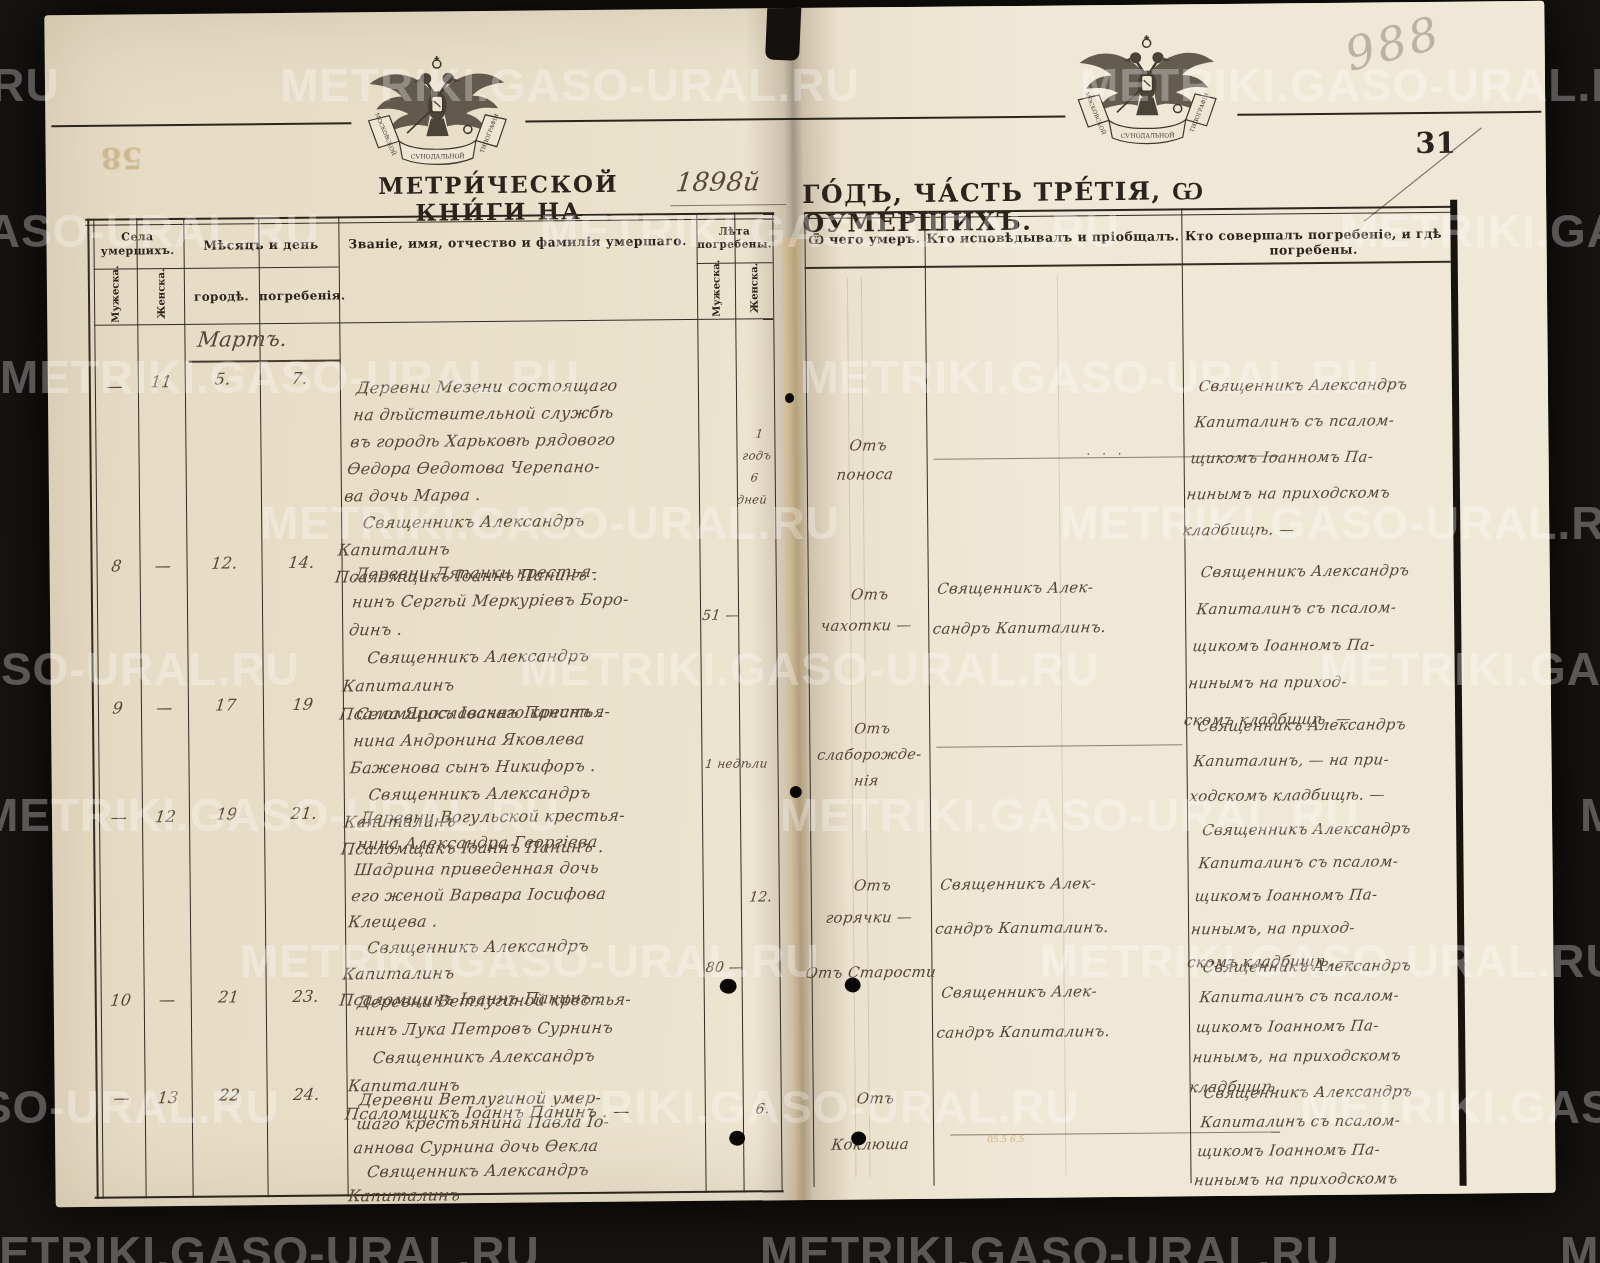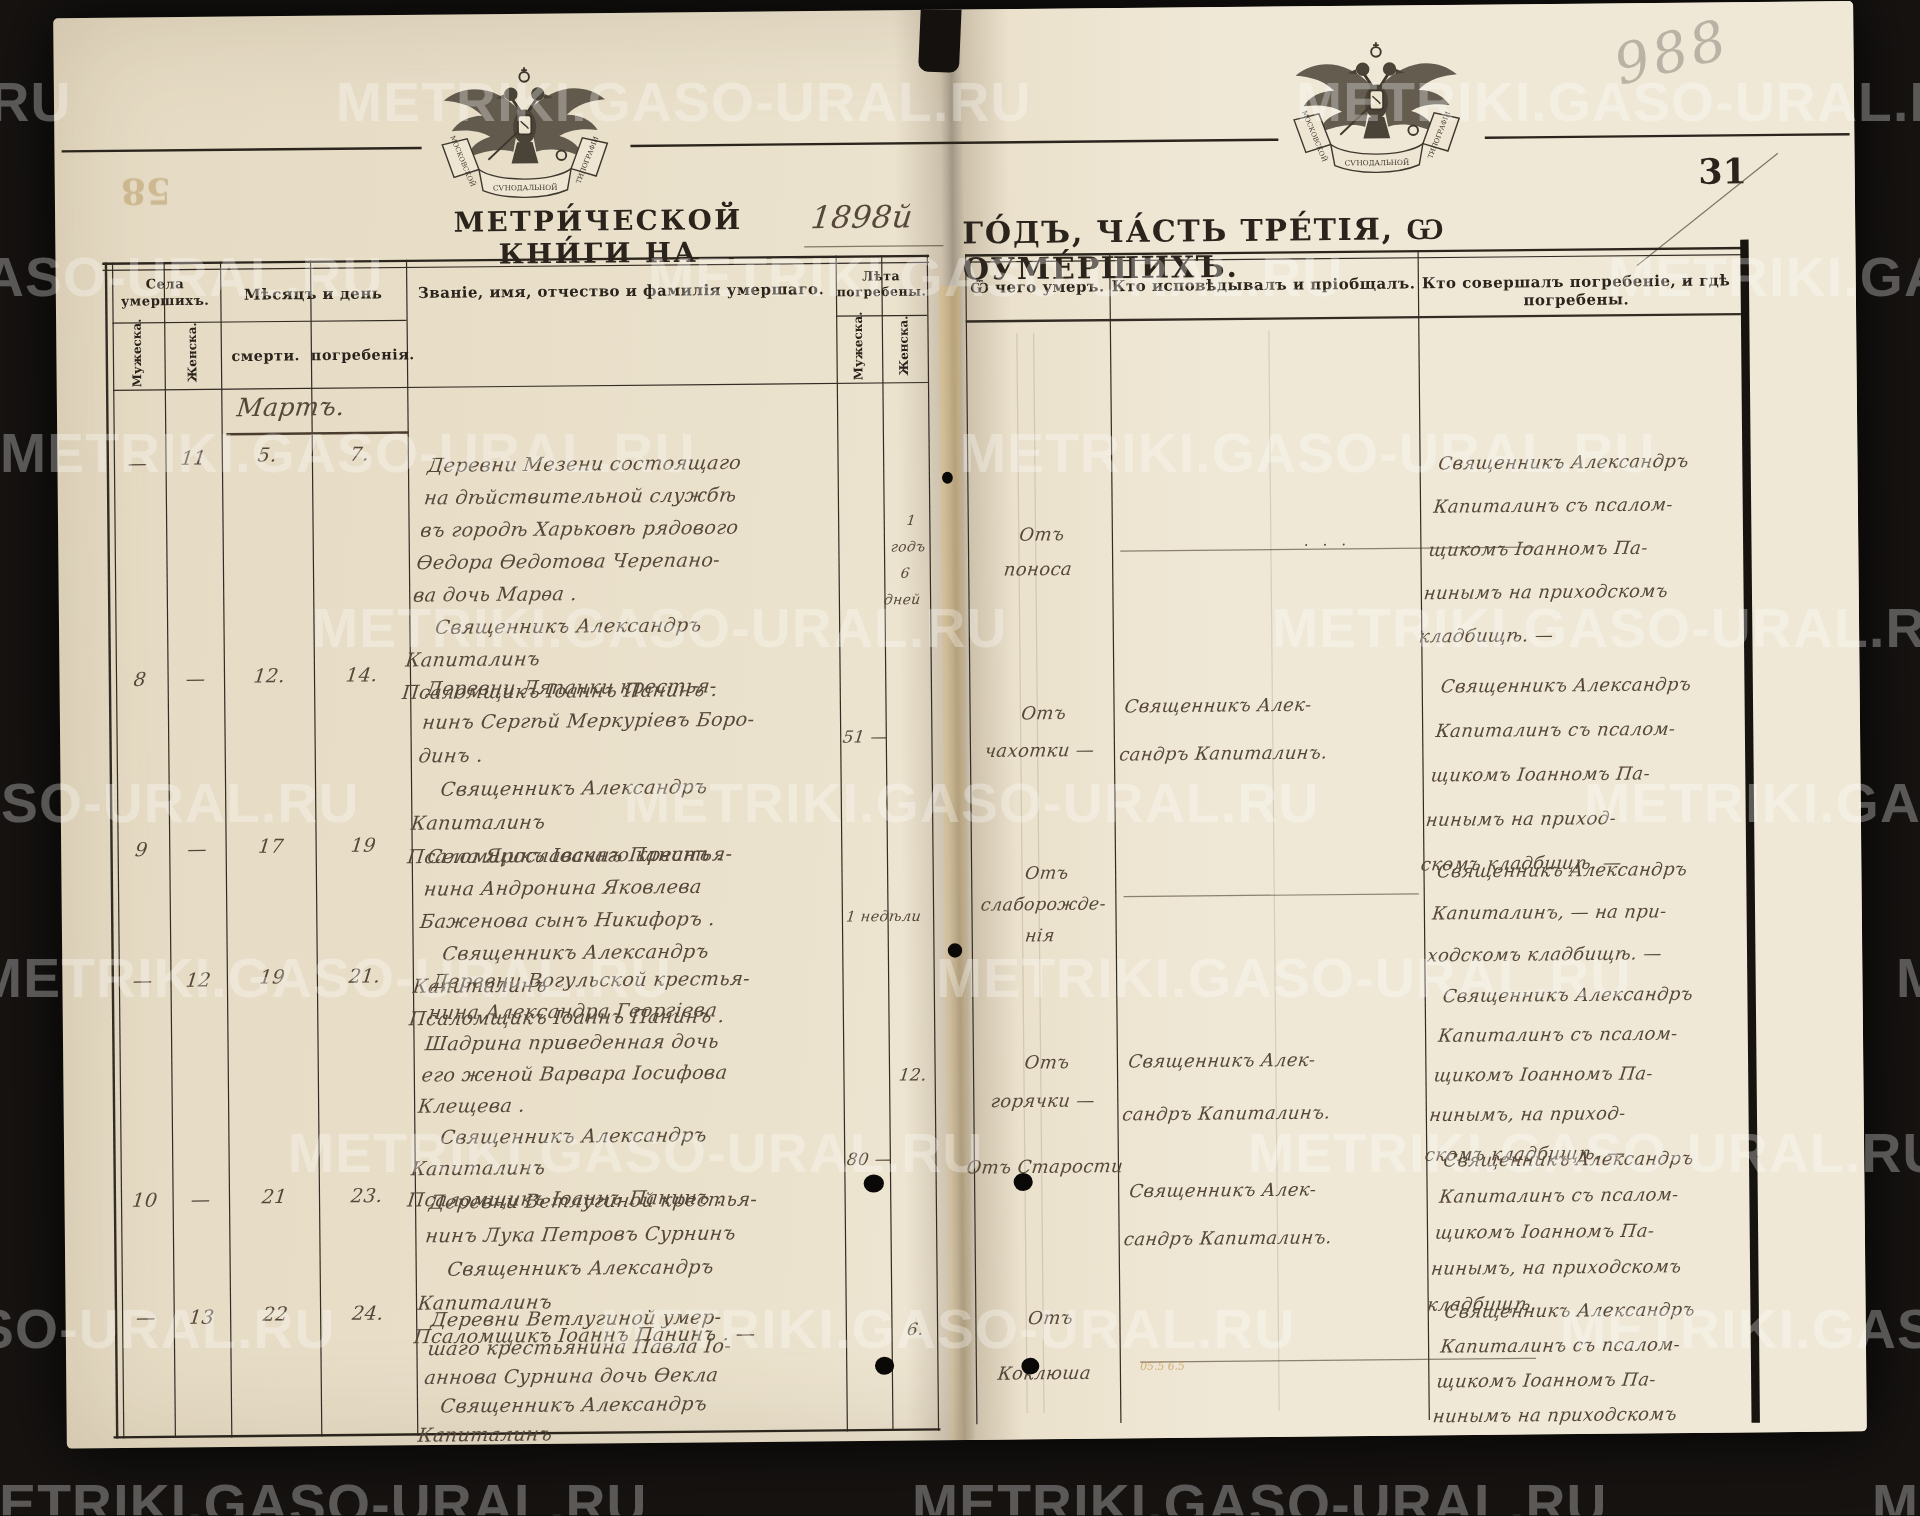--- a/index.html
+++ b/index.html
@@ -140,21 +140,21 @@
     <div class="hline" style="left:650px;top:254px;width:76px"></div>
     <div class="hline" style="left:47px;top:310px;width:679px"></div>
     <div class="hline rule2" style="left:39px;top:1182px;width:689px"></div>
 
     <div class="print hdr" style="left:45px;top:216px;width:92px;font-size:11px;line-height:14px">Села умершихъ.</div>
     <div class="print hdr" style="left:137px;top:224px;width:155px;font-size:12.5px">Мѣсяцъ и день</div>
     <div class="print hdr" style="left:296px;top:224px;width:350px;font-size:12.5px">Званіе, имя, отчество и фамилія умершаго.</div>
     <div class="print hdr" style="left:650px;top:216px;width:76px;font-size:10.5px;line-height:13px">Лѣта погребены.</div>
     <div class="vtext" style="left:36px;top:274px">Мужеска.</div>
     <div class="vtext" style="left:82px;top:274px">Женска.</div>
-    <div class="print hdr" style="left:137px;top:276px;width:75px;font-size:12px">смерти.</div>
+    <div class="print hdr" style="left:137px;top:276px;width:75px;font-size:12px">городѣ.</div>
     <div class="print hdr" style="left:212px;top:276px;width:80px;font-size:12px">погребенія.</div>
     <div class="vtext" style="left:637px;top:274px">Мужеска.</div>
     <div class="vtext" style="left:675px;top:274px">Женска.</div>
 
     <div class="hline rule2" style="left:758px;top:204px;width:652px"></div>
     <div class="hline" style="left:758px;top:210px;width:652px"></div>
     <div class="vline" style="left:758px;top:204px;height:975px"></div>
     <div class="vline" style="left:878px;top:204px;height:975px"></div>
     <div class="vline" style="left:1135px;top:204px;height:975px"></div>
     <div class="thickline" style="left:1404px;top:198px;width:7px;height:986px"></div>
@@ -289,21 +289,21 @@
 Коклюша</div>
     <div class="dashline" style="left:895px;top:1128px;width:330px">
       <span class="hw dots"></span>
     </div>
     <div class="hw" style="left:1142px;top:1075px;width:256px;line-height:29px;font-size:15px">Священникъ Александръ
 Капиталинъ съ псалом-
 щикомъ Іоанномъ Па-
 нинымъ на приходскомъ
 кладбищѣ.</div>
 
-    <div class="pencil" style="left:895px;top:1128px;font-size:9px;color:rgba(188,140,62,.6)">05.5  6.5</div>
+    <div class="pencil" style="left:932px;top:1128px;font-size:9px;color:rgba(188,140,62,.6)">05.5  6.5</div>
 
     <div class="hole" style="left:737px;top:385px;width:9px;height:10px"></div>
     <div class="hole" style="left:738px;top:778px;width:12px;height:12px"></div>
     <div class="hole" style="left:666px;top:970px;width:17px;height:15px"></div>
     <div class="hole" style="left:791px;top:970px;width:16px;height:15px"></div>
     <div class="hole" style="left:674px;top:1122px;width:16px;height:15px"></div>
     <div class="hole" style="left:796px;top:1124px;width:15px;height:14px"></div>
   </div>
 
   <div class="wmlayer">

